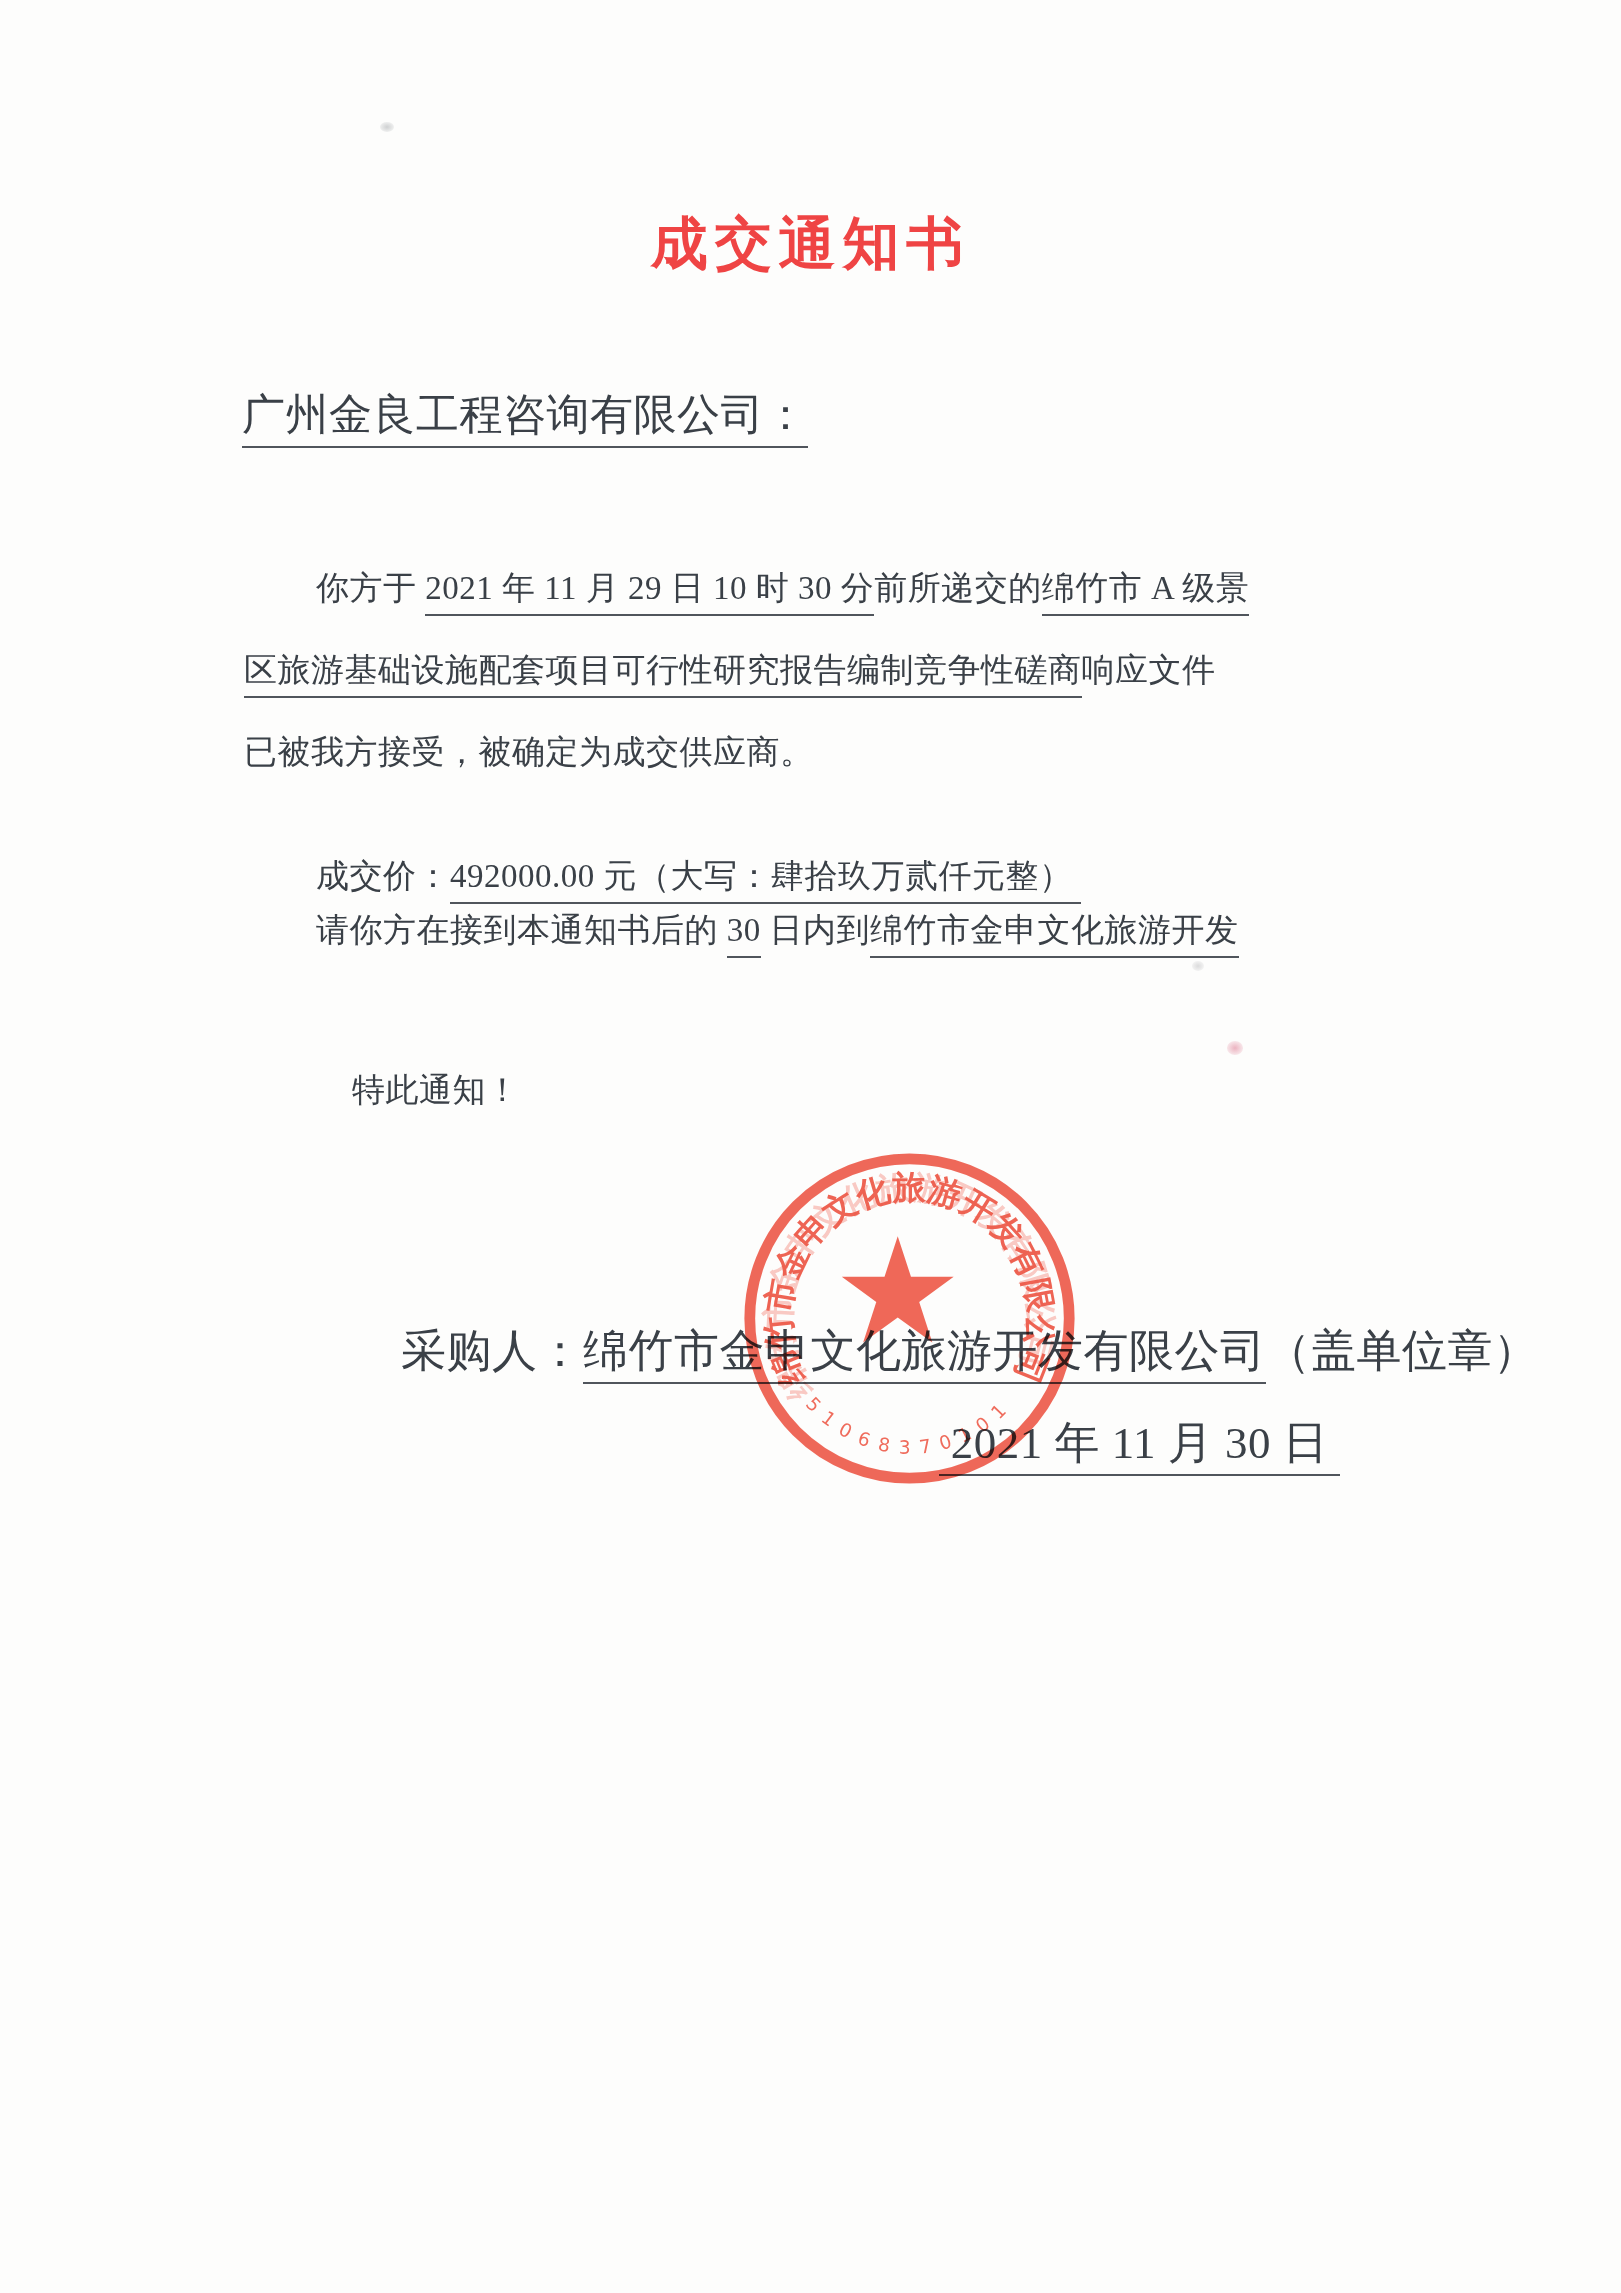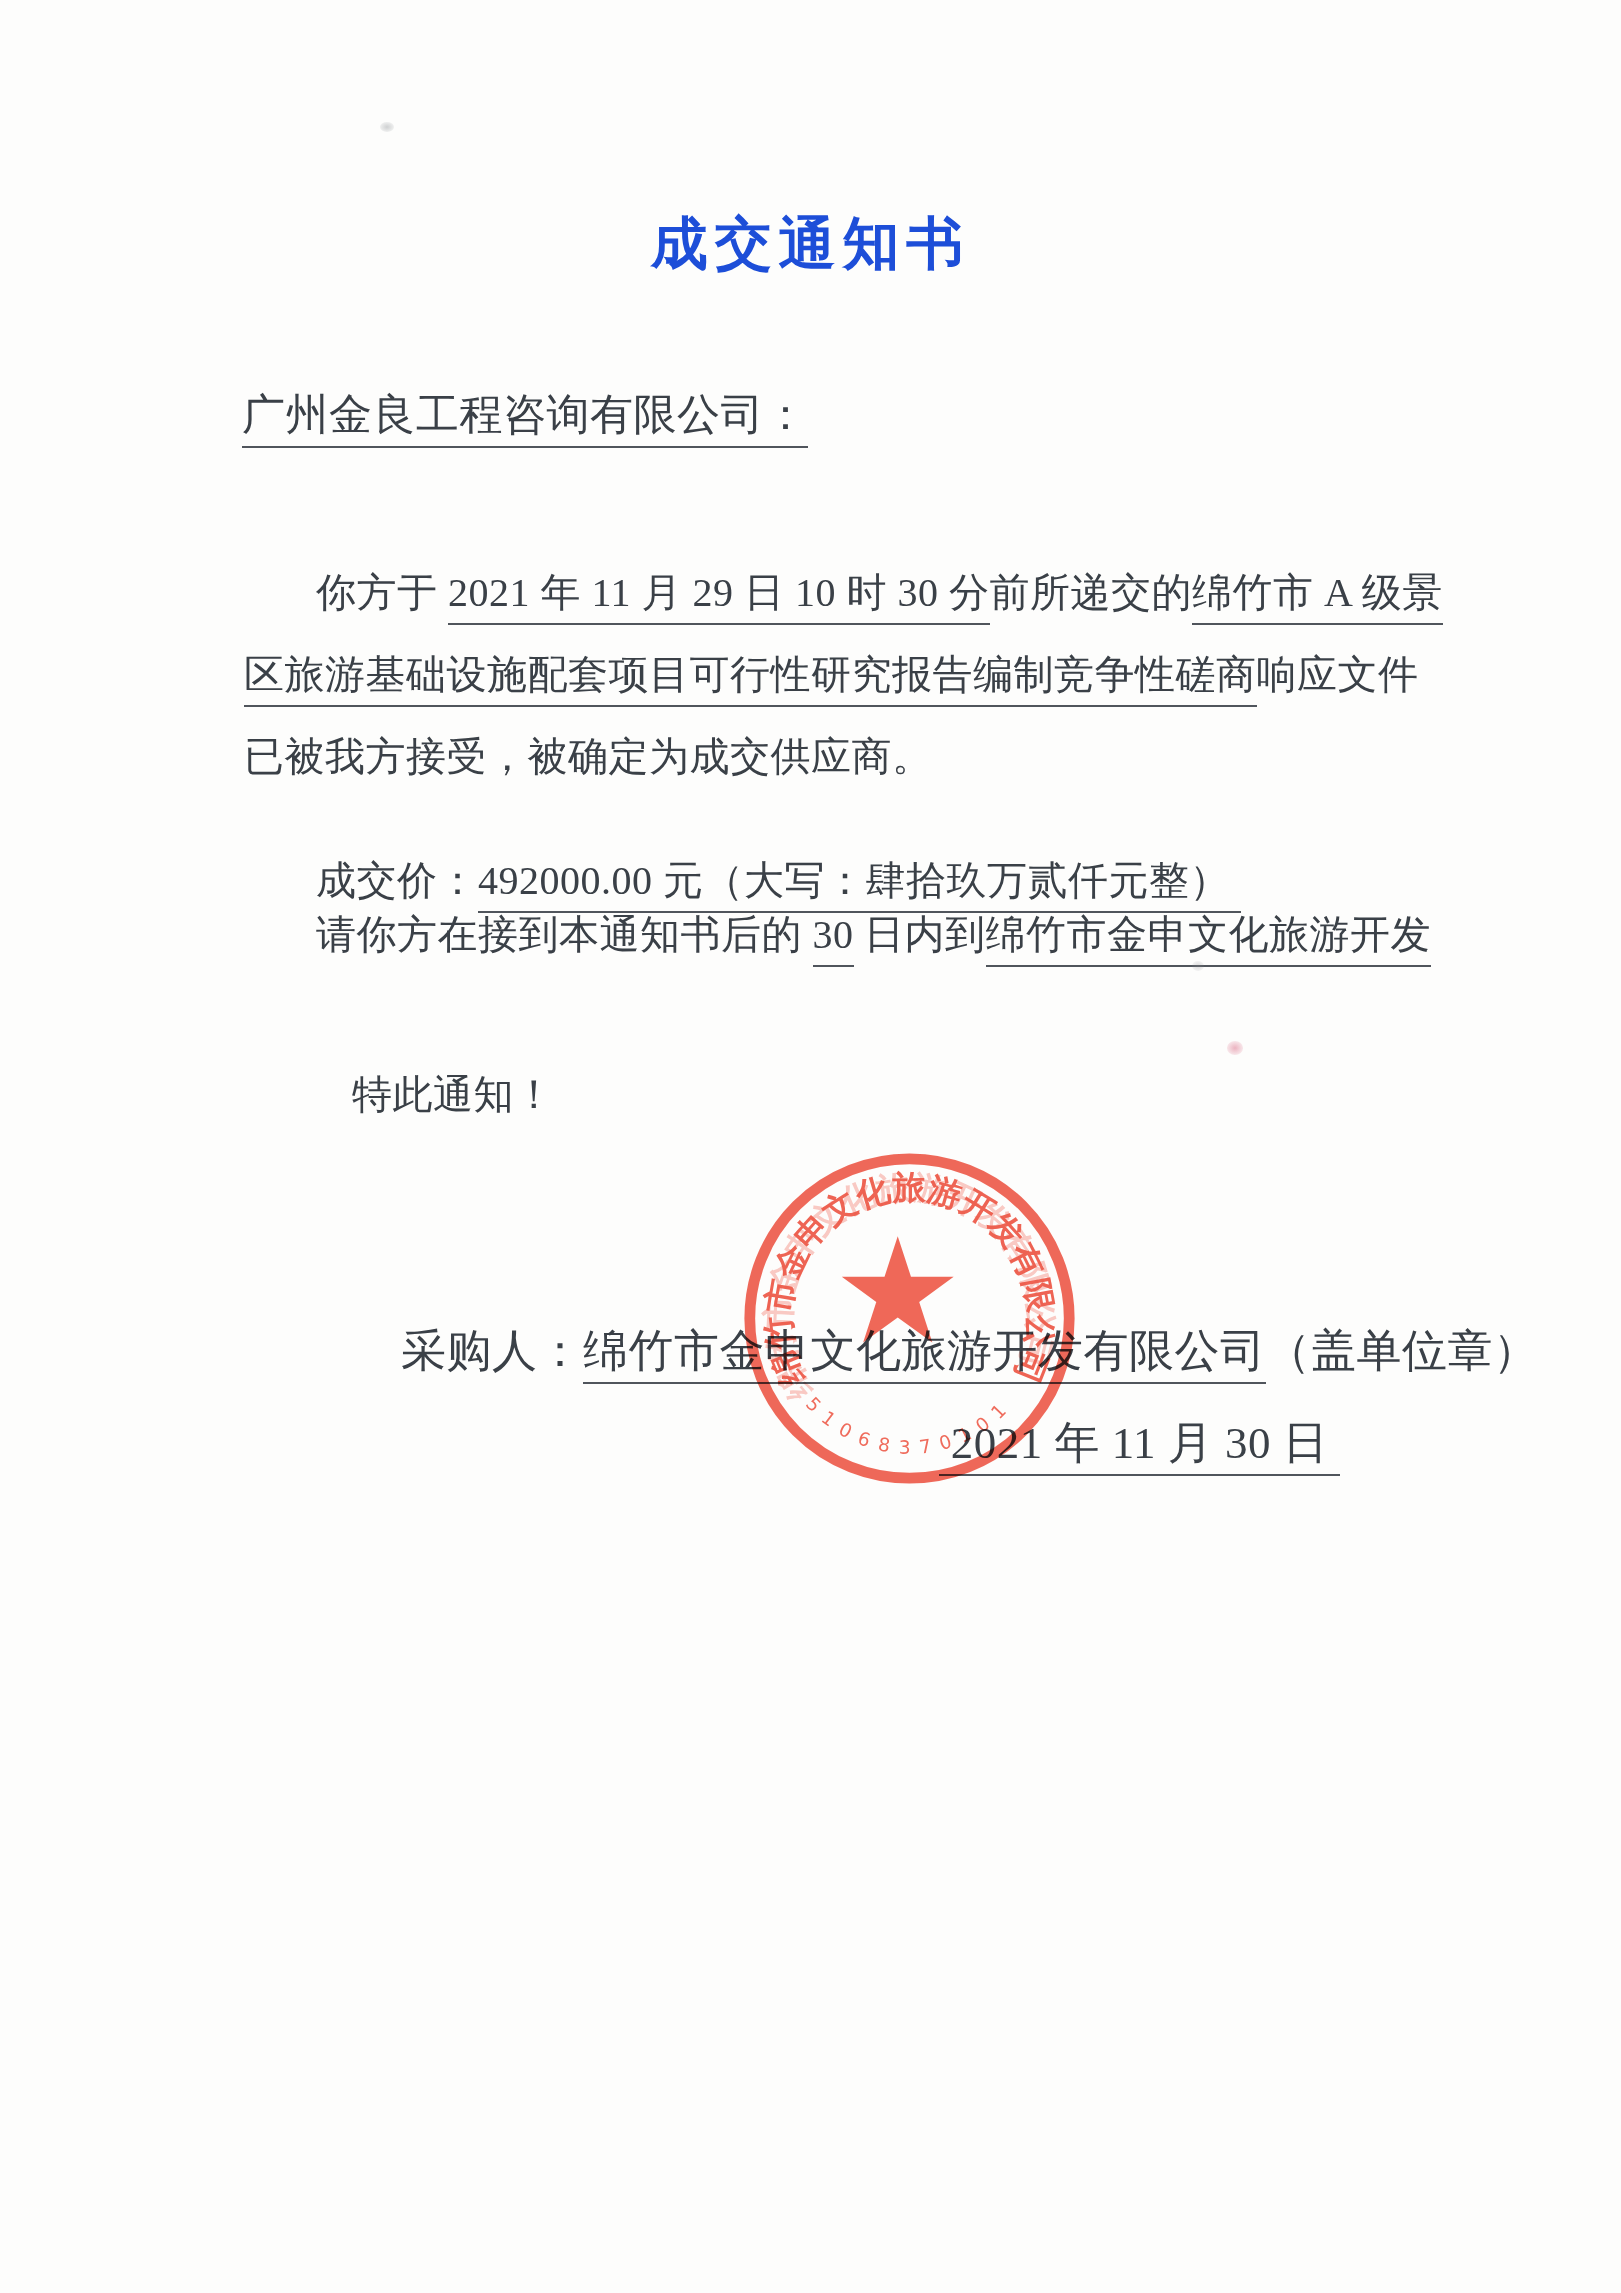--- a/index.html
+++ b/index.html
@@ -9,25 +9,25 @@
     margin:0 auto;
     background:#fdfdfc;
     overflow:hidden;
     font-family:"Liberation Serif","DejaVu Serif",serif;
     color:#3a4047;
   }
   .doc-title{
     position:absolute;left:0;top:206px;width:100%;
     text-align:center;
     font-size:57px;font-weight:600;letter-spacing:6.9px;
-    color:#1d4ed8;
+    color:#ef4444;
   }
   .line{
     position:absolute;
-    font-size:40px;
+    font-size:33px;
     letter-spacing:0.5px;
     line-height:1.25;
     white-space:nowrap;
   }
   .line span{white-space:pre;}
   .line .u{
     border-bottom:2.9px solid rgba(56,61,70,0.88);
     padding-bottom:7.8px;
   }
   .small{font-size:45px;}

